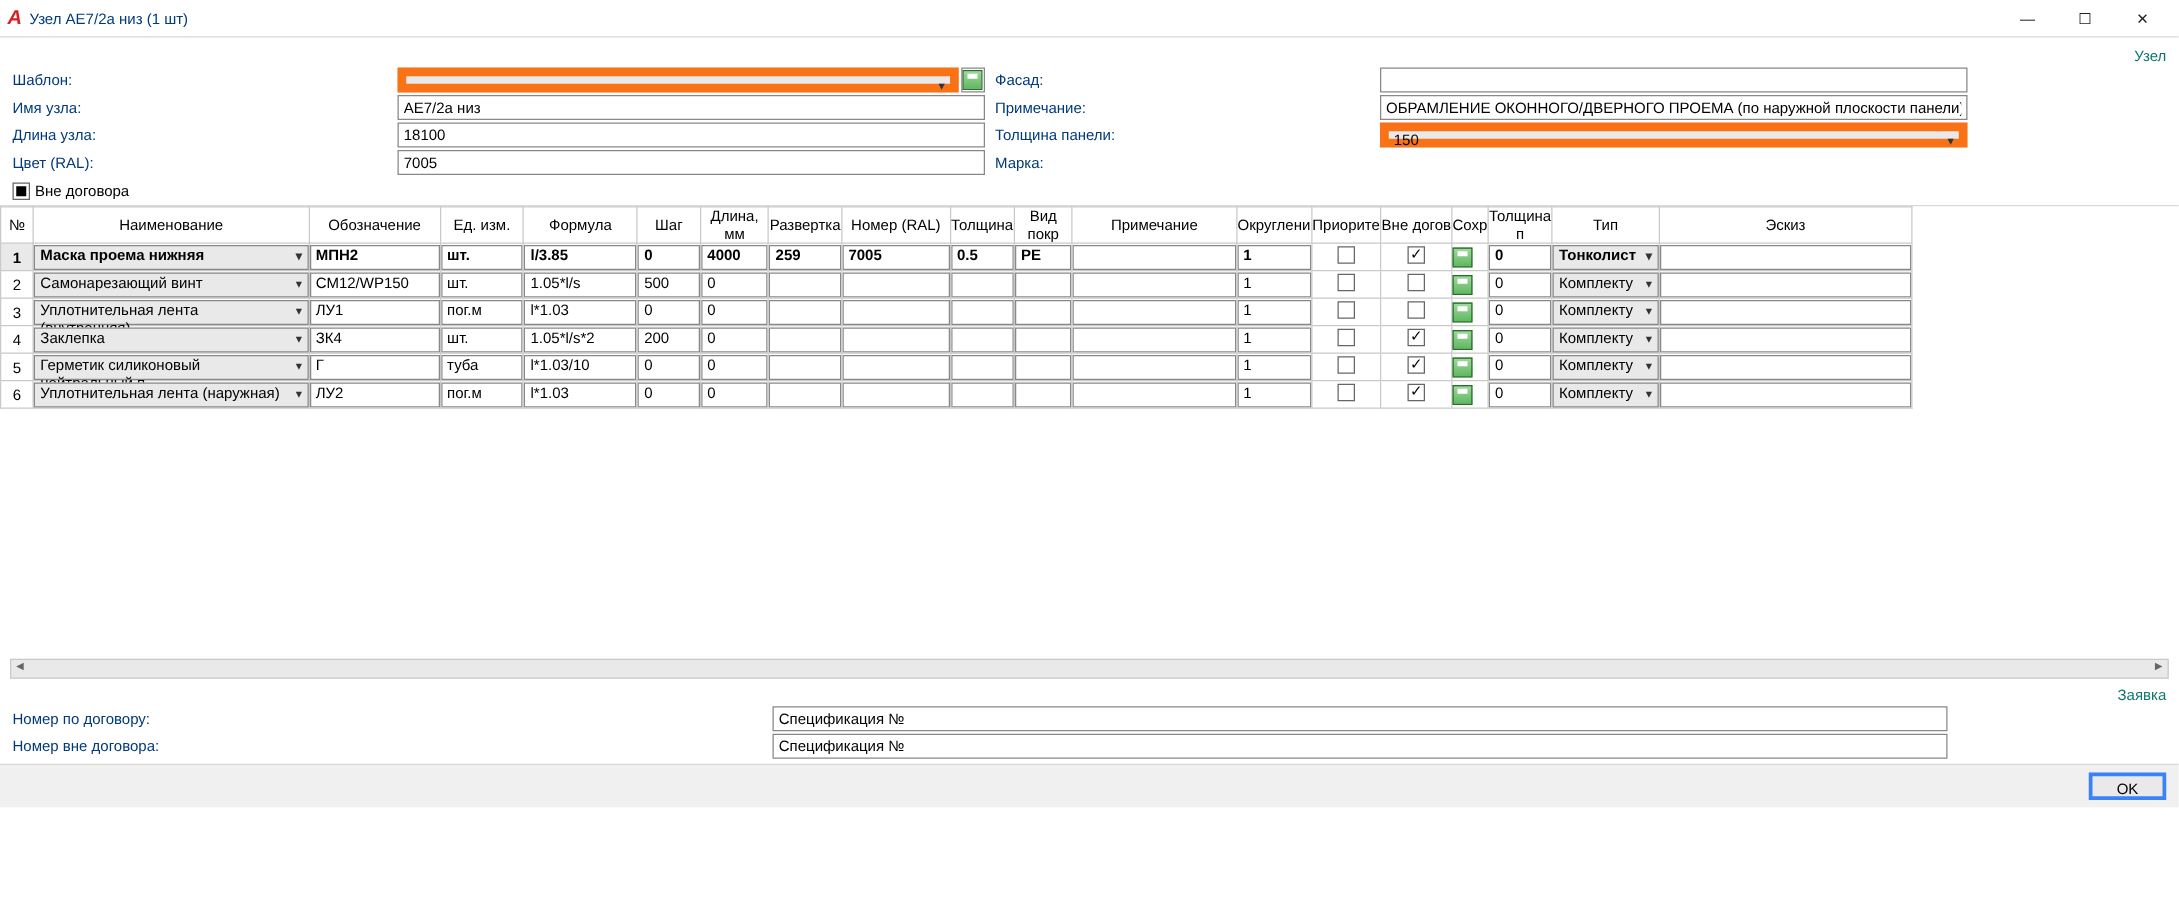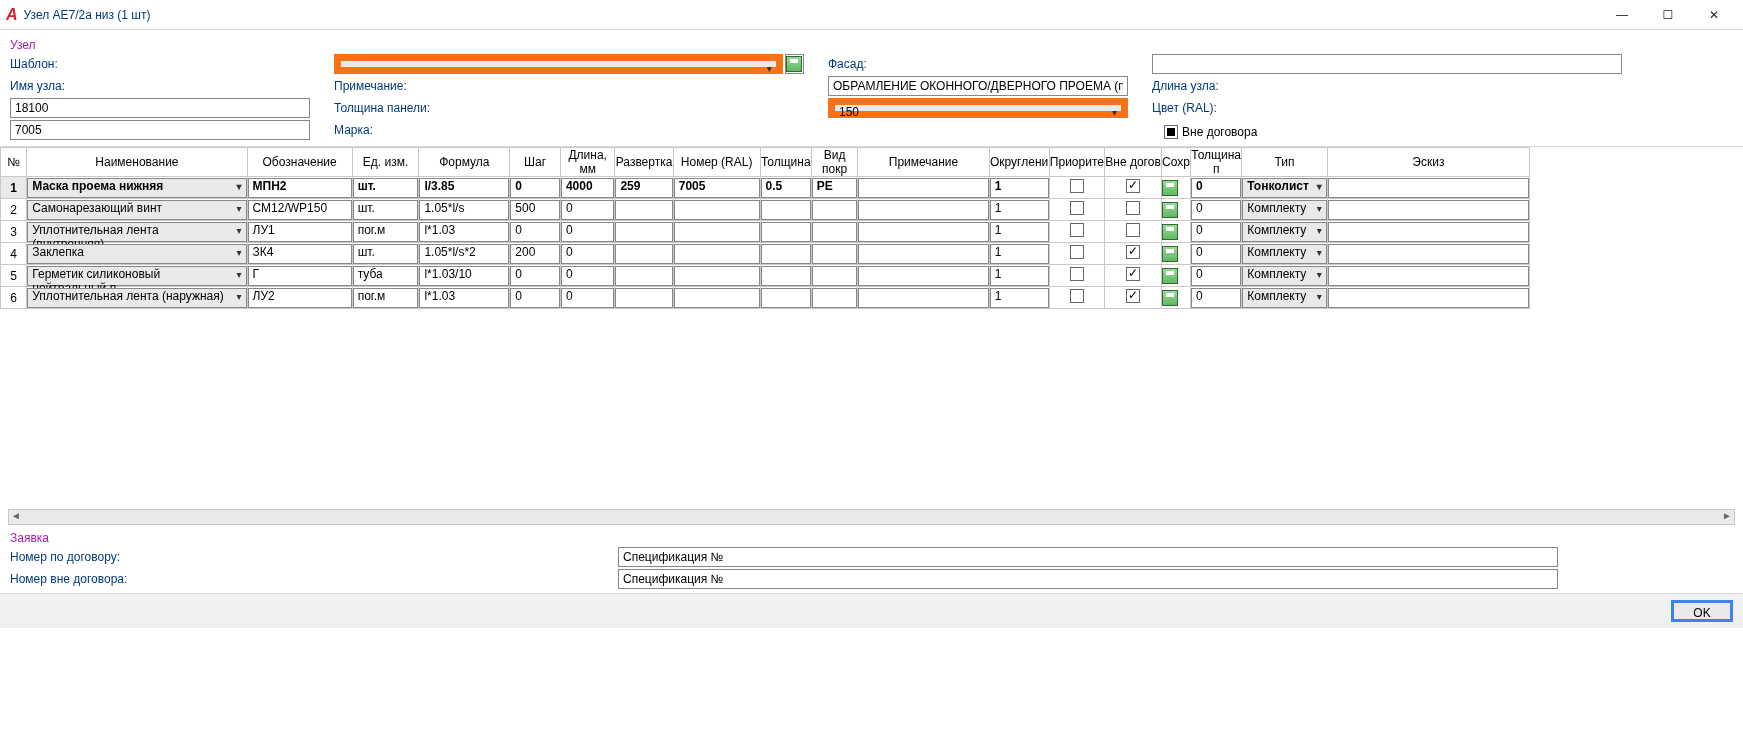--- a/index.html
+++ b/index.html
@@ -3,29 +3,29 @@
 <meta charset="utf-8">
 <style>
   * { box-sizing: border-box; font-family: "Segoe UI", Tahoma, sans-serif; font-size: 12px; }
   body { margin: 0; background: #fff; color: #000; }
   .titlebar { display: flex; align-items: center; height: 30px; border-bottom: 1px solid #d9d9d9; padding: 0 6px; }
   .titlebar .logo { color: #d2232a; font-weight: bold; font-style: italic; font-size: 16px; margin-right: 6px; }
   .titlebar .title { color: #003a7a; flex: 1; }
   .titlebar .tbtns { display: flex; gap: 0; }
   .tbtn { width: 46px; height: 30px; display: flex; align-items: center; justify-content: center; color: #222; }
   .panel { padding: 6px 10px 4px 10px; }
-  .sect-label { color: #a21caf; margin: 2px 0 2px 0; }
-  .form-grid { display: grid; grid-template-columns: 300px 470px 300px 470px; gap: 2px 24px; align-items: center; }
+  .sect-label { color: #0f766e; margin: 2px 0 2px 0; text-align: right; }
+  .form-grid { display: grid; grid-template-columns: 300px 470px 300px 470px; gap: 2px 8px; align-items: center; }
   .lbl { color: #003a7a; }
   .inp { width: 100%; height: 20px; border: 1px solid #888; padding: 0 4px; background: #fff; }
   .sel { width: 100%; height: 20px; border: 7px solid #f97316; padding: 0 18px 0 4px; background: #e9e9e9; position: relative; }
   .sel::after { content: "▾"; position: absolute; right: 4px; top: 2px; color: #333; font-size: 10px; }
   .row-sel { display: flex; gap: 2px; align-items: center; }
   .iconbtn { width: 20px; height: 20px; border: 1px solid #888; display: flex; align-items: center; justify-content: center; background: #fff; }
-  .check-inline { display: flex; align-items: center; gap: 4px; margin-top: 4px; margin-left: 12px; }
+  .check-inline { display: flex; align-items: center; gap: 4px; margin-top: 4px; }
   .chk { width: 14px; height: 14px; border: 1px solid #666; display: inline-flex; align-items: center; justify-content: center; background: #fff; }
   .chk.sq::before { content: ""; display: block; width: 8px; height: 8px; background: #000; }
   .grid-wrap { border-top: 1px solid #d9d9d9; }
   table.dg { border-collapse: collapse; width: 1530px; }
   table.dg th, table.dg td { border: 1px solid #c9c9c9; padding: 0; text-align: center; height: 22px; vertical-align: middle; }
   table.dg th { background: #fff; font-weight: normal; color: #000; }
   table.dg td .cell { width: 100%; height: 20px; border: 1px solid #888; padding: 0 4px; text-align: left; background: #fff; }
   table.dg td .cell.sel { background: #e9e9e9; position: relative; padding-right: 16px; }
   table.dg td .cell.sel::after { content: "▾"; position: absolute; right: 4px; top: 2px; color: #333; font-size: 10px; }
   table.dg tr.active td .cell { font-weight: bold; }
@@ -65,20 +65,21 @@
     <div class="row-sel">
       <div class="sel"><span></span></div>
       <div class="iconbtn">
           <span class="saveico"></span>
         </div>
     </div>
     <div class="lbl">Фасад:</div>
     <input class="inp" value="" style="">
 
     <div class="lbl">Имя узла:</div>
+    <input class="inp" value="АЕ7/2а низ" style="">
     <div class="lbl">Примечание:</div>
     <input class="inp" value="ОБРАМЛЕНИЕ ОКОННОГО/ДВЕРНОГО ПРОЕМА (по наружной плоскости панели)" style="">
 
     <div class="lbl">Длина узла:</div>
     <input class="inp" value="18100" style="">
     <div class="lbl">Толщина панели:</div>
     <div class="sel"><span>150</span></div>
 
     <div class="lbl">Цвет (RAL):</div>
     <input class="inp" value="7005" style="">

